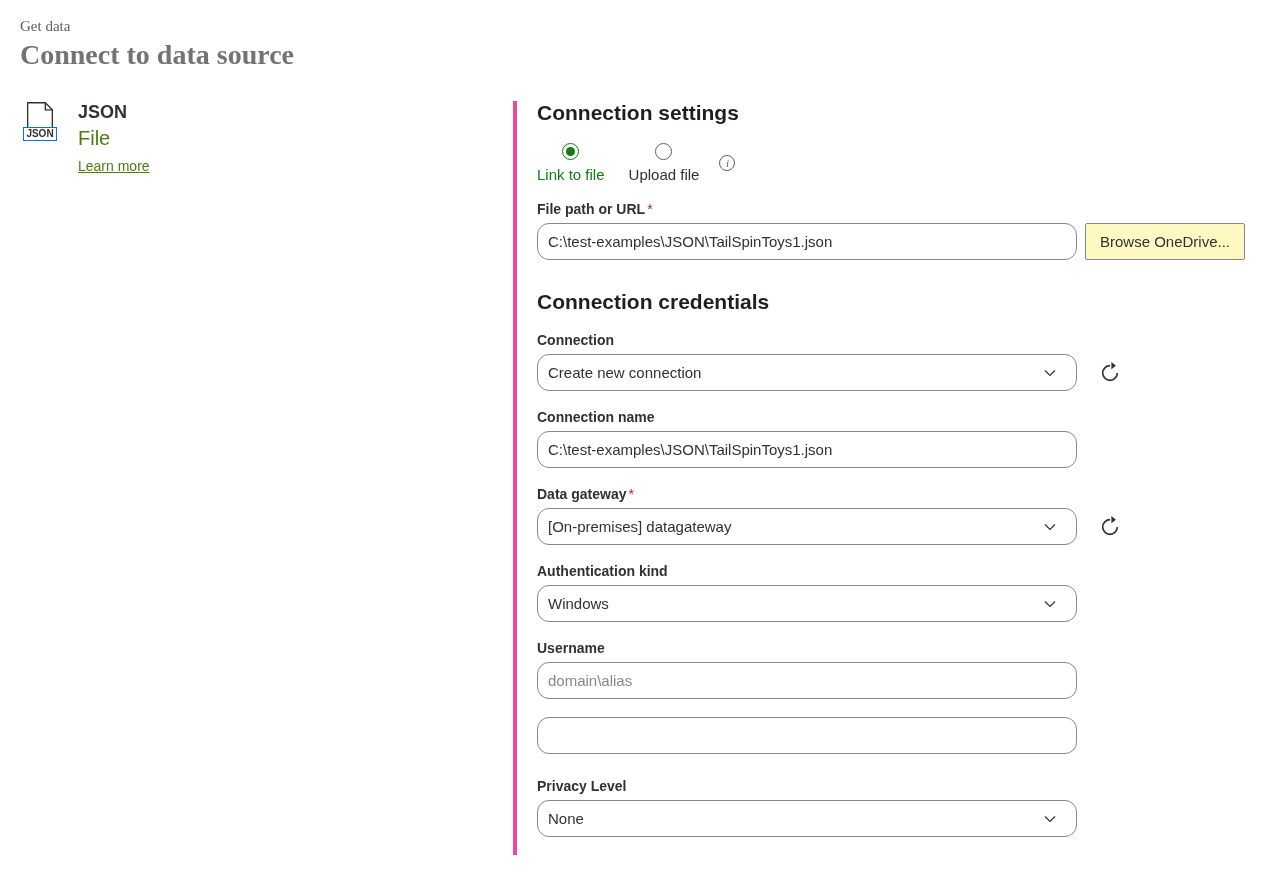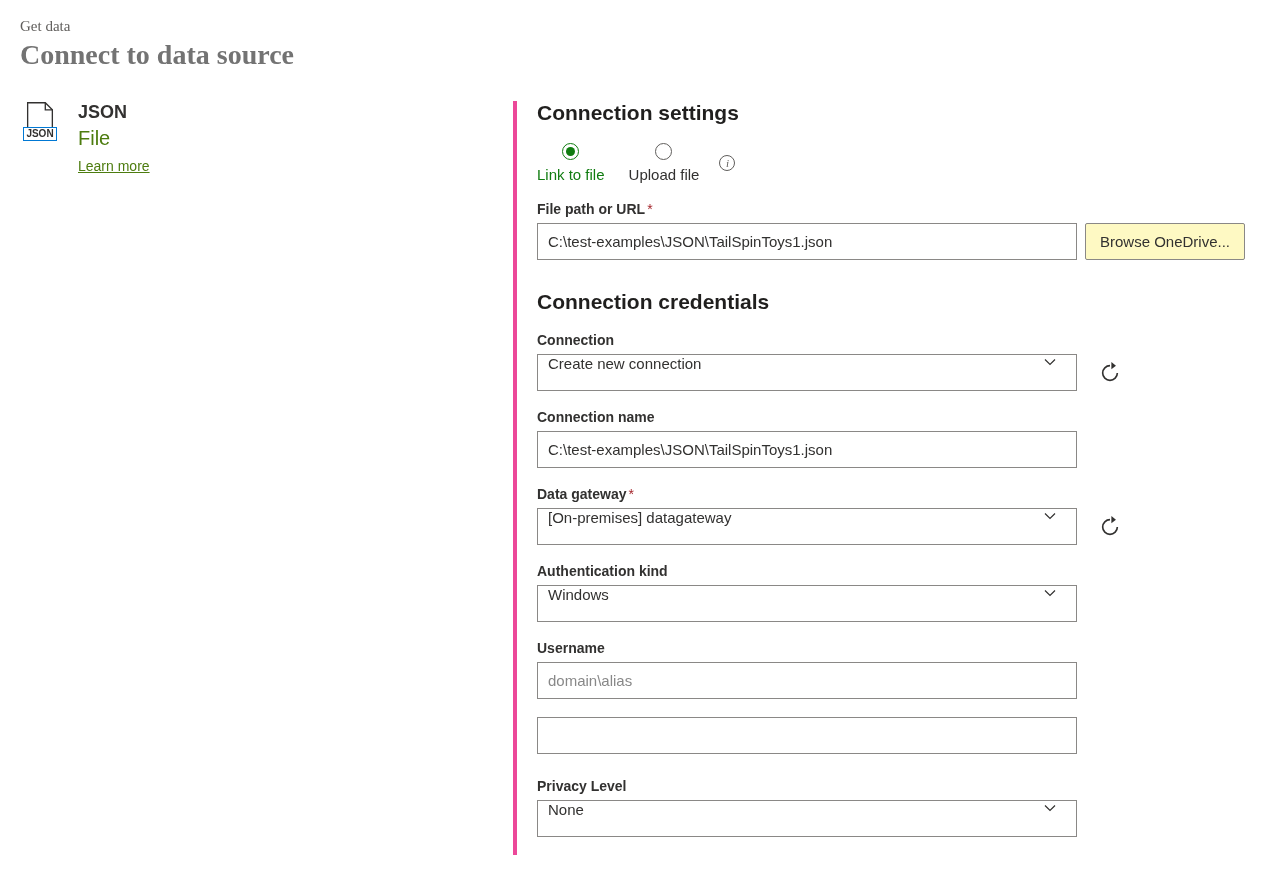--- a/index.html
+++ b/index.html
@@ -53,27 +53,27 @@
       font-size: 11px; font-style: italic; font-family: Georgia, serif; color: #605e5c;
       margin-left: -4px;
     }
 
     .field-group { margin-bottom: 18px; }
     .field-label { font-size: 14px; font-weight: 600; color: #323130; margin-bottom: 6px; display: block; }
     .req { color: #a4262c; margin-left: 2px; font-weight: 400; }
 
     .input-row { display: flex; gap: 8px; align-items: center; }
     .text-input, .select-box {
-      width: 540px; height: 37px; border: 1px solid #8a8886; border-radius: 0;
+      width: 540px; height: 37px; border: 1px solid #8a8886; border-radius: 12px;
       padding: 0 10px; font-size: 15px; color: #323130; background: #fff;
       font-family: inherit;
     }
     .text-input::placeholder { color: #888; }
 
-    .select-box { position: relative; cursor: pointer; display: flex; align-items: flex-start; justify-content: space-between; padding-right: 19px; }
+    .select-box { position: relative; cursor: pointer; display: flex; align-items: center; justify-content: space-between; padding-right: 19px; }
     .select-box .chev { flex-shrink: 0; margin-left: 8px; }
 
     .browse-btn {
       height: 37px; padding: 0 14px; border: 1px solid #8a8886; border-radius: 2px;
       background: #fef9c3; font-size: 15px; font-family: inherit; cursor: pointer; white-space: nowrap;
       color: #323130;
     }
 
     .refresh-icon { width: 30px; height: 30px; display: inline-flex; align-items: center; justify-content: center; cursor: pointer; margin-left: 10px; color:#323130; }
 

